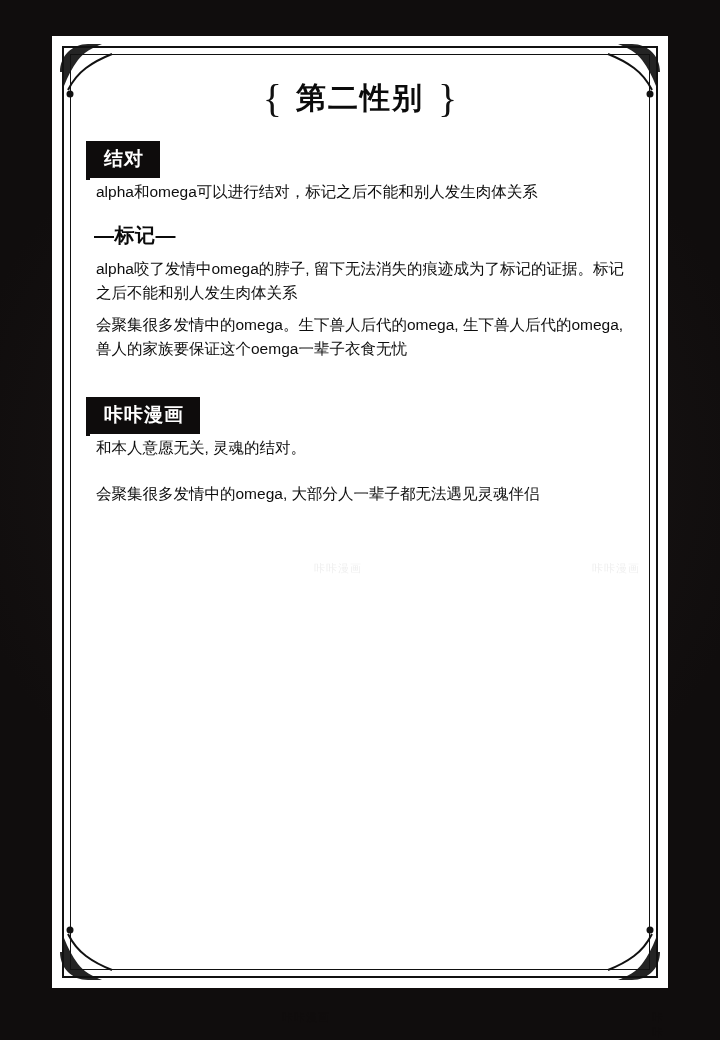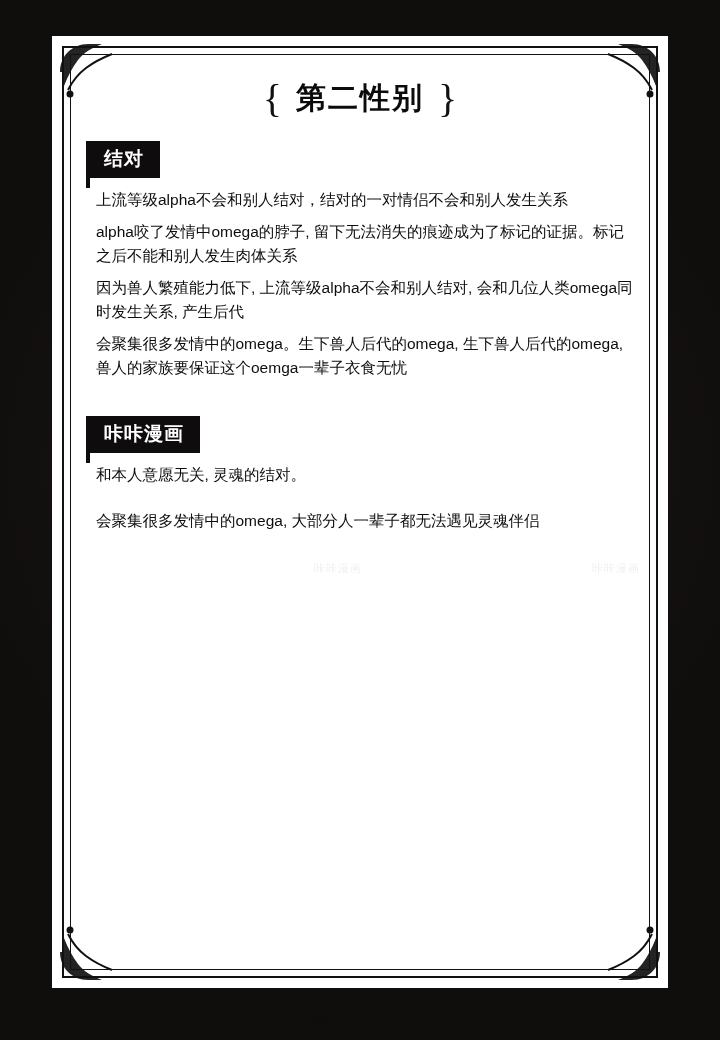--- a/index.html
+++ b/index.html
@@ -100,21 +100,21 @@
   .section { margin-bottom: 10px; }
 
   .section-banner {
     display: inline-block;
     background: #0e0c0c;
     color: #ffffff;
     font-size: 19px;
     font-weight: 700;
     padding: 5px 16px 6px 14px;
     letter-spacing: 1px;
-    margin-bottom: 10px;
+    margin-bottom: 2px;
   }
   .banner-wrap {
     border-left: 4px solid #0e0c0c;
     padding-left: 0;
     display: block;
   }
 
   .body-text {
     font-size: 15.5px;
     line-height: 1.55;
@@ -190,23 +190,23 @@
       <div class="title-row">
         <span class="title-brace left">{</span>
         <span class="doc-title">第二性别</span>
         <span class="title-brace right">}</span>
       </div>
 
       <div class="section">
         <div class="banner-wrap">
           <span class="section-banner">结对</span>
         </div>
-        <p class="body-text">上流等级alpha不会和别人结对，结对的一对情侣不会和别人发生关系</p>
+        <p class="body-text">alpha和omega可以进行结对，标记之后不能和别人发生肉体关系</p>
+        <div class="sub-head">—标记—</div>
         <p class="body-text">alpha咬了发情中omega的脖子, 留下无法消失的痕迹成为了标记的证据。标记之后不能和别人发生肉体关系</p>
-        <p class="body-text">因为兽人繁殖能力低下, 上流等级alpha不会和别人结对, 会和几位人类omega同时发生关系, 产生后代</p>
         <p class="body-text">会聚集很多发情中的omega。生下兽人后代的omega, 生下兽人后代的omega, 兽人的家族要保证这个oemga一辈子衣食无忧</p>
       </div>
 
       <div class="gap-lg"></div>
 
       <div class="section">
         <div class="banner-wrap">
           <span class="section-banner">咔咔漫画</span>
         </div>
         <p class="body-text">和本人意愿无关, 灵魂的结对。</p>

